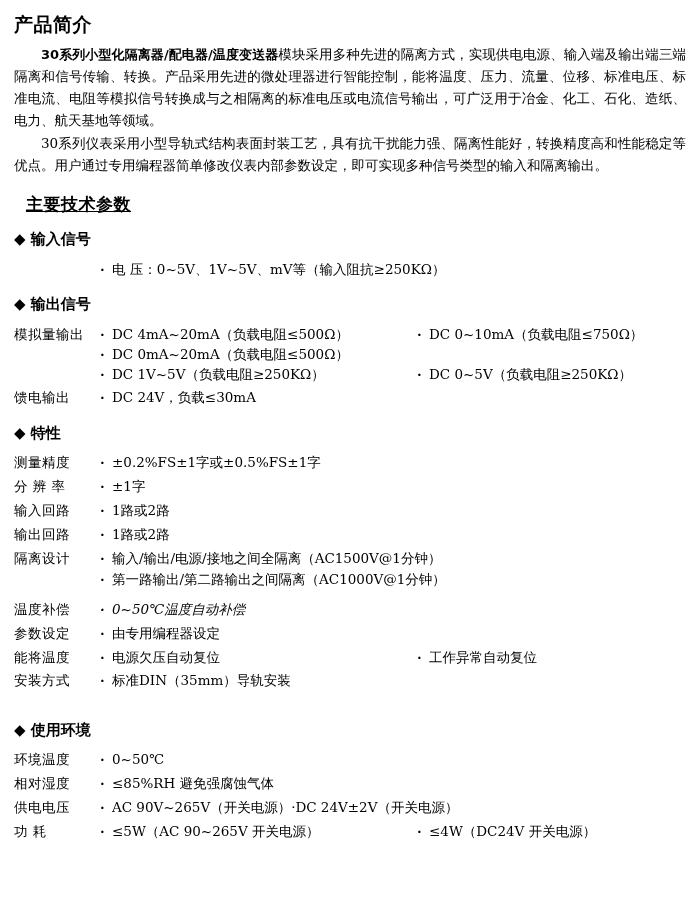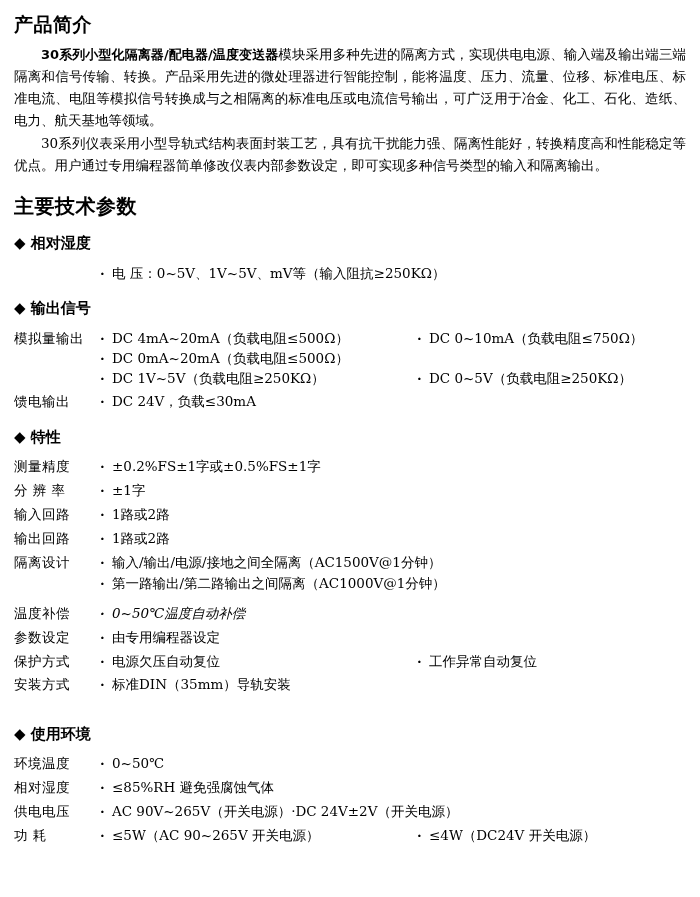--- a/index.html
+++ b/index.html
@@ -22,24 +22,25 @@
   }
   h1.section-title {
     font-family: "DejaVu Sans", "Liberation Sans", sans-serif;
     font-size: 19px;
     font-weight: bold;
     margin: 4px 0 6px 0;
     letter-spacing: 0.5px;
   }
   h2.section-title2 {
     font-family: "DejaVu Sans", "Liberation Sans", sans-serif;
-    font-size: 20px;
-    font-weight: bold;
-    margin: 16px 0 10px 0;
+    font-size: 17px;
+    font-weight: bold;
+    margin: 16px 0 10px 12px;
     letter-spacing: 0.5px;
+    text-decoration: underline;
   }
   p.intro {
     font-size: 13.5px;
     line-height: 1.62;
     margin: 0 0 2px 0;
     text-indent: 2em;
     text-align: justify;
     font-family: "DejaVu Serif", "Liberation Serif", serif;
   }
   p.intro b {
@@ -102,21 +103,21 @@
 <div class="page">
 
   <h1 class="section-title">产品简介</h1>
 
   <p class="intro"><b>30系列小型化隔离器/配电器/温度变送器</b><span>模块采用多种先进的隔离方式，实现供电电源、输入端及输出端三端隔离和信号传输、转换。产品采用先进的微处理器进行智能控制，能将温度、压力、流量、位移、标准电压、标准电流、电阻等模拟信号转换成与之相隔离的标准电压或电流信号输出，可广泛用于冶金、化工、石化、造纸、电力、航天基地等领域。</span></p>
 
   <p class="intro">30系列仪表采用小型导轨式结构表面封装工艺，具有抗干扰能力强、隔离性能好，转换精度高和性能稳定等优点。用户通过专用编程器简单修改仪表内部参数设定，即可实现多种信号类型的输入和隔离输出。</p>
 
   <h2 class="section-title2">主要技术参数</h2>
 
-  <div class="group-head">◆ 相对湿度</div>
+  <div class="group-head">◆ 输入信号</div>
   <table class="spec">
     <tbody>
     <tr>
       <td class="label">&nbsp;</td>
       <td class="val">
         <span class="row-line dot" style="display:block; margin-top:0;">电  压：0~5V、1V~5V、mV等（输入阻抗≥250KΩ）</span>
       </td>
     </tr>
   </tbody>
     </table>
@@ -190,21 +191,21 @@
         <span class="row-line dot">0~50℃温度自动补偿</span>
       </td>
     </tr>
     <tr>
       <td class="label">参数设定</td>
       <td class="val">
         <span class="row-line dot">由专用编程器设定</span>
       </td>
     </tr>
     <tr>
-      <td class="label">保护方式</td>
+      <td class="label">能将温度</td>
       <td class="val">
         <div class="two-col">
           <div class="c1 dot">电源欠压自动复位</div>
           <div class="c2 dot">工作异常自动复位</div>
         </div>
       </td>
     </tr>
     <tr>
       <td class="label">安装方式</td>
       <td class="val">

